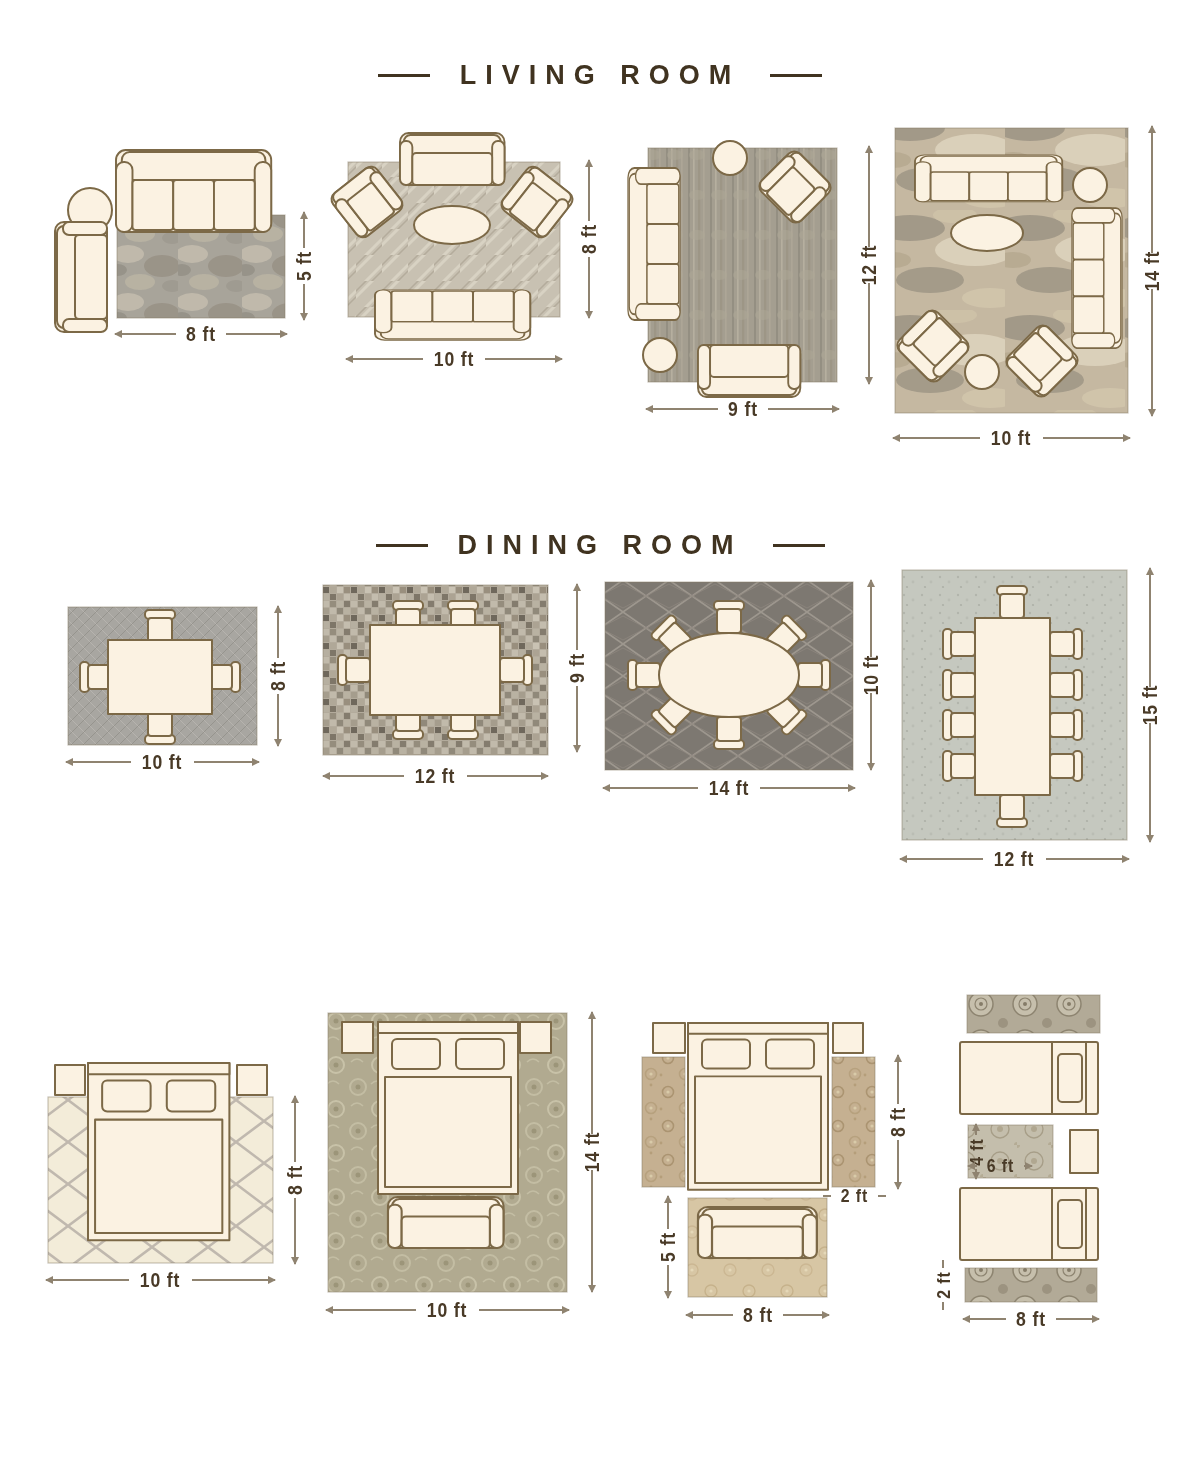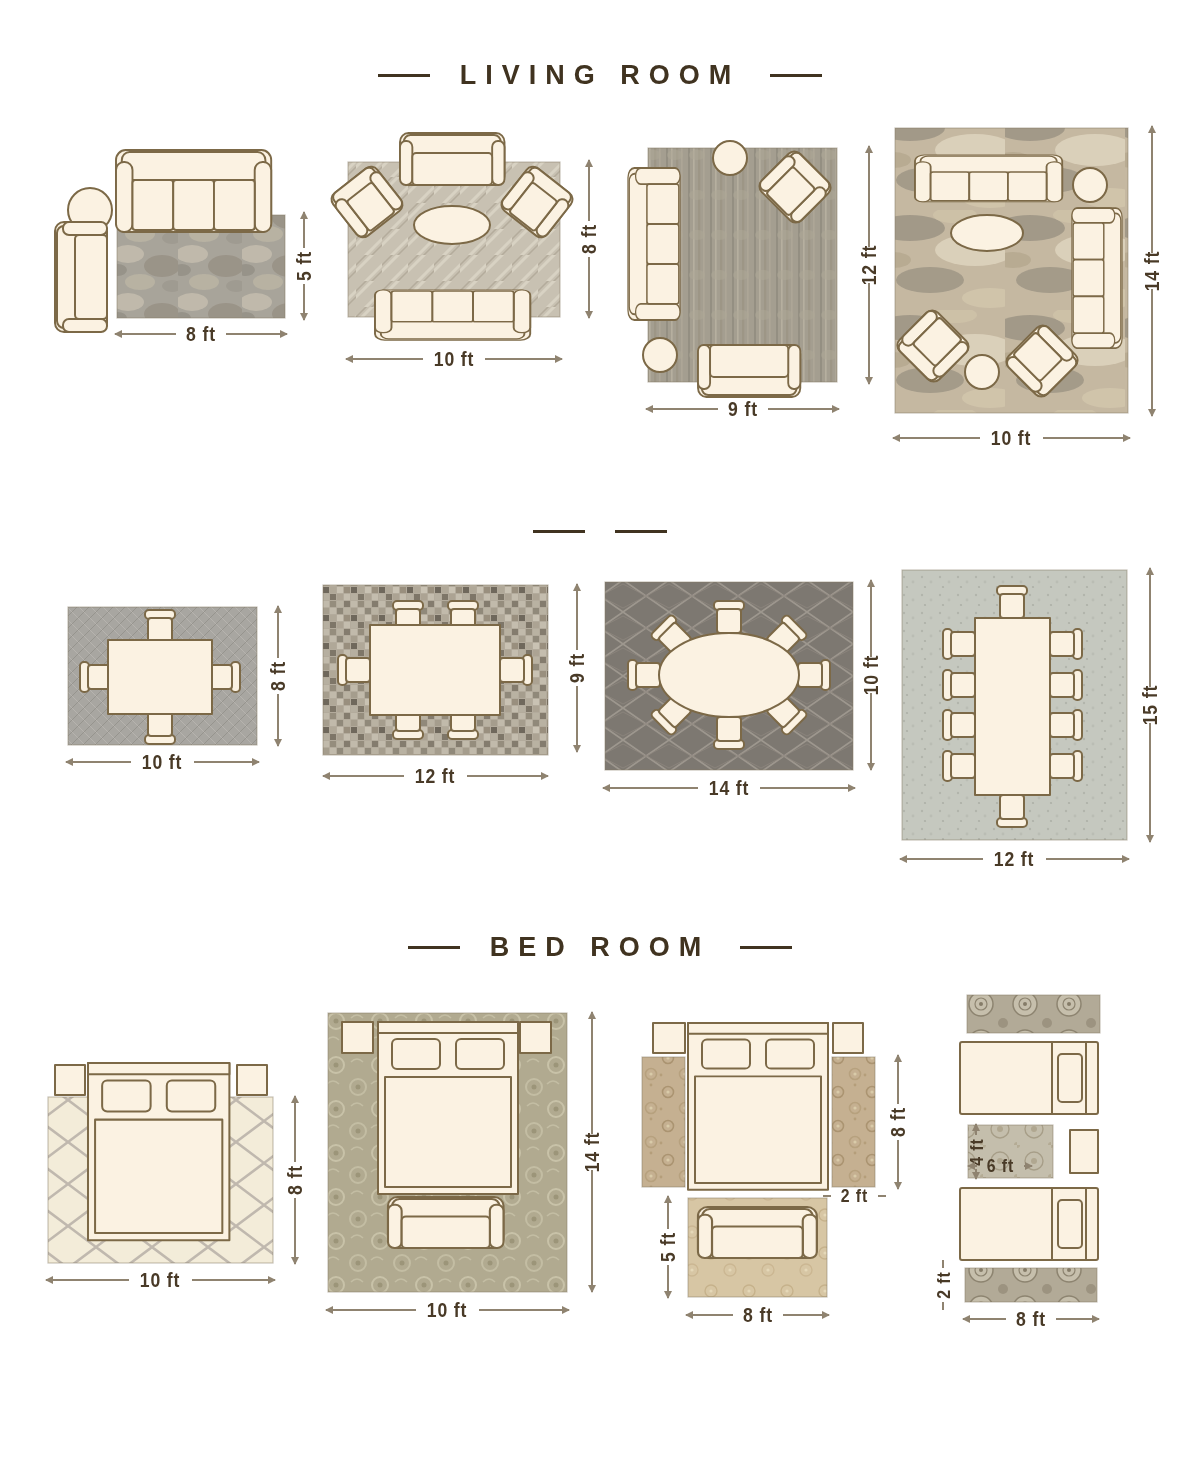--- a/index.html
+++ b/index.html
@@ -281,20 +281,21 @@
     </div>
     <div class="dim h" style="left:8px;top:318px;width:237px">
       <span class="ln a-l"></span>
       <span class="lbl">10 ft</span>
       <span class="ln a-r"></span>
     </div>
   </div>
 
   <div class="section-title" style="top:530px">
     <span class="rule"></span>
+    <h2>DINING ROOM</h2>
     <span class="rule"></span>
   </div>
 
   <div class="grp" style="left:60px;top:600px;width:300px;height:185px">
     <svg class="plan" width="205" height="152">
       <rect class="rug" x="8" y="7" width="189" height="138" fill="url(#p-crosshatch)"></rect>
       <use class="furn" href="#chair1" transform="translate(83,10)"></use>
       <use class="furn" href="#chair1" transform="translate(100,128) rotate(180) translate(-17,-16)"></use>
       <use class="furn" href="#chair1" transform="translate(36,77) rotate(-90) translate(-17,-16)"></use>
       <use class="furn" href="#chair1" transform="translate(164,77) rotate(90) translate(-17,-16)"></use>
@@ -380,25 +381,20 @@
       <span class="lbl">15 ft</span>
       <span class="ln a-d"></span>
     </div>
     <div class="dim h" style="left:0px;top:294px;width:229px">
       <span class="ln a-l"></span>
       <span class="lbl">12 ft</span>
       <span class="ln a-r"></span>
     </div>
   </div>
 
-  <div class="section-title" style="top:932px">
-    <span class="rule"></span>
-    <h2>BED ROOM</h2>
-    <span class="rule"></span>
-  </div>
 
   <div class="grp" style="left:40px;top:1058px;width:300px;height:245px">
     <svg class="plan" width="240" height="212">
       <rect class="rug" x="8" y="39" width="225" height="166" fill="url(#p-lattice)"></rect>
       <rect class="fitem" x="15" y="7" width="30" height="30"></rect>
       <rect class="fitem" x="197" y="7" width="30" height="30"></rect>
       <use class="furn" href="#bedq" transform="translate(48,5) scale(1.01,1.03)"></use>
     </svg>
     <div class="dim v" style="left:244px;top:38px;height:168px">
       <span class="ln a-u"></span>

